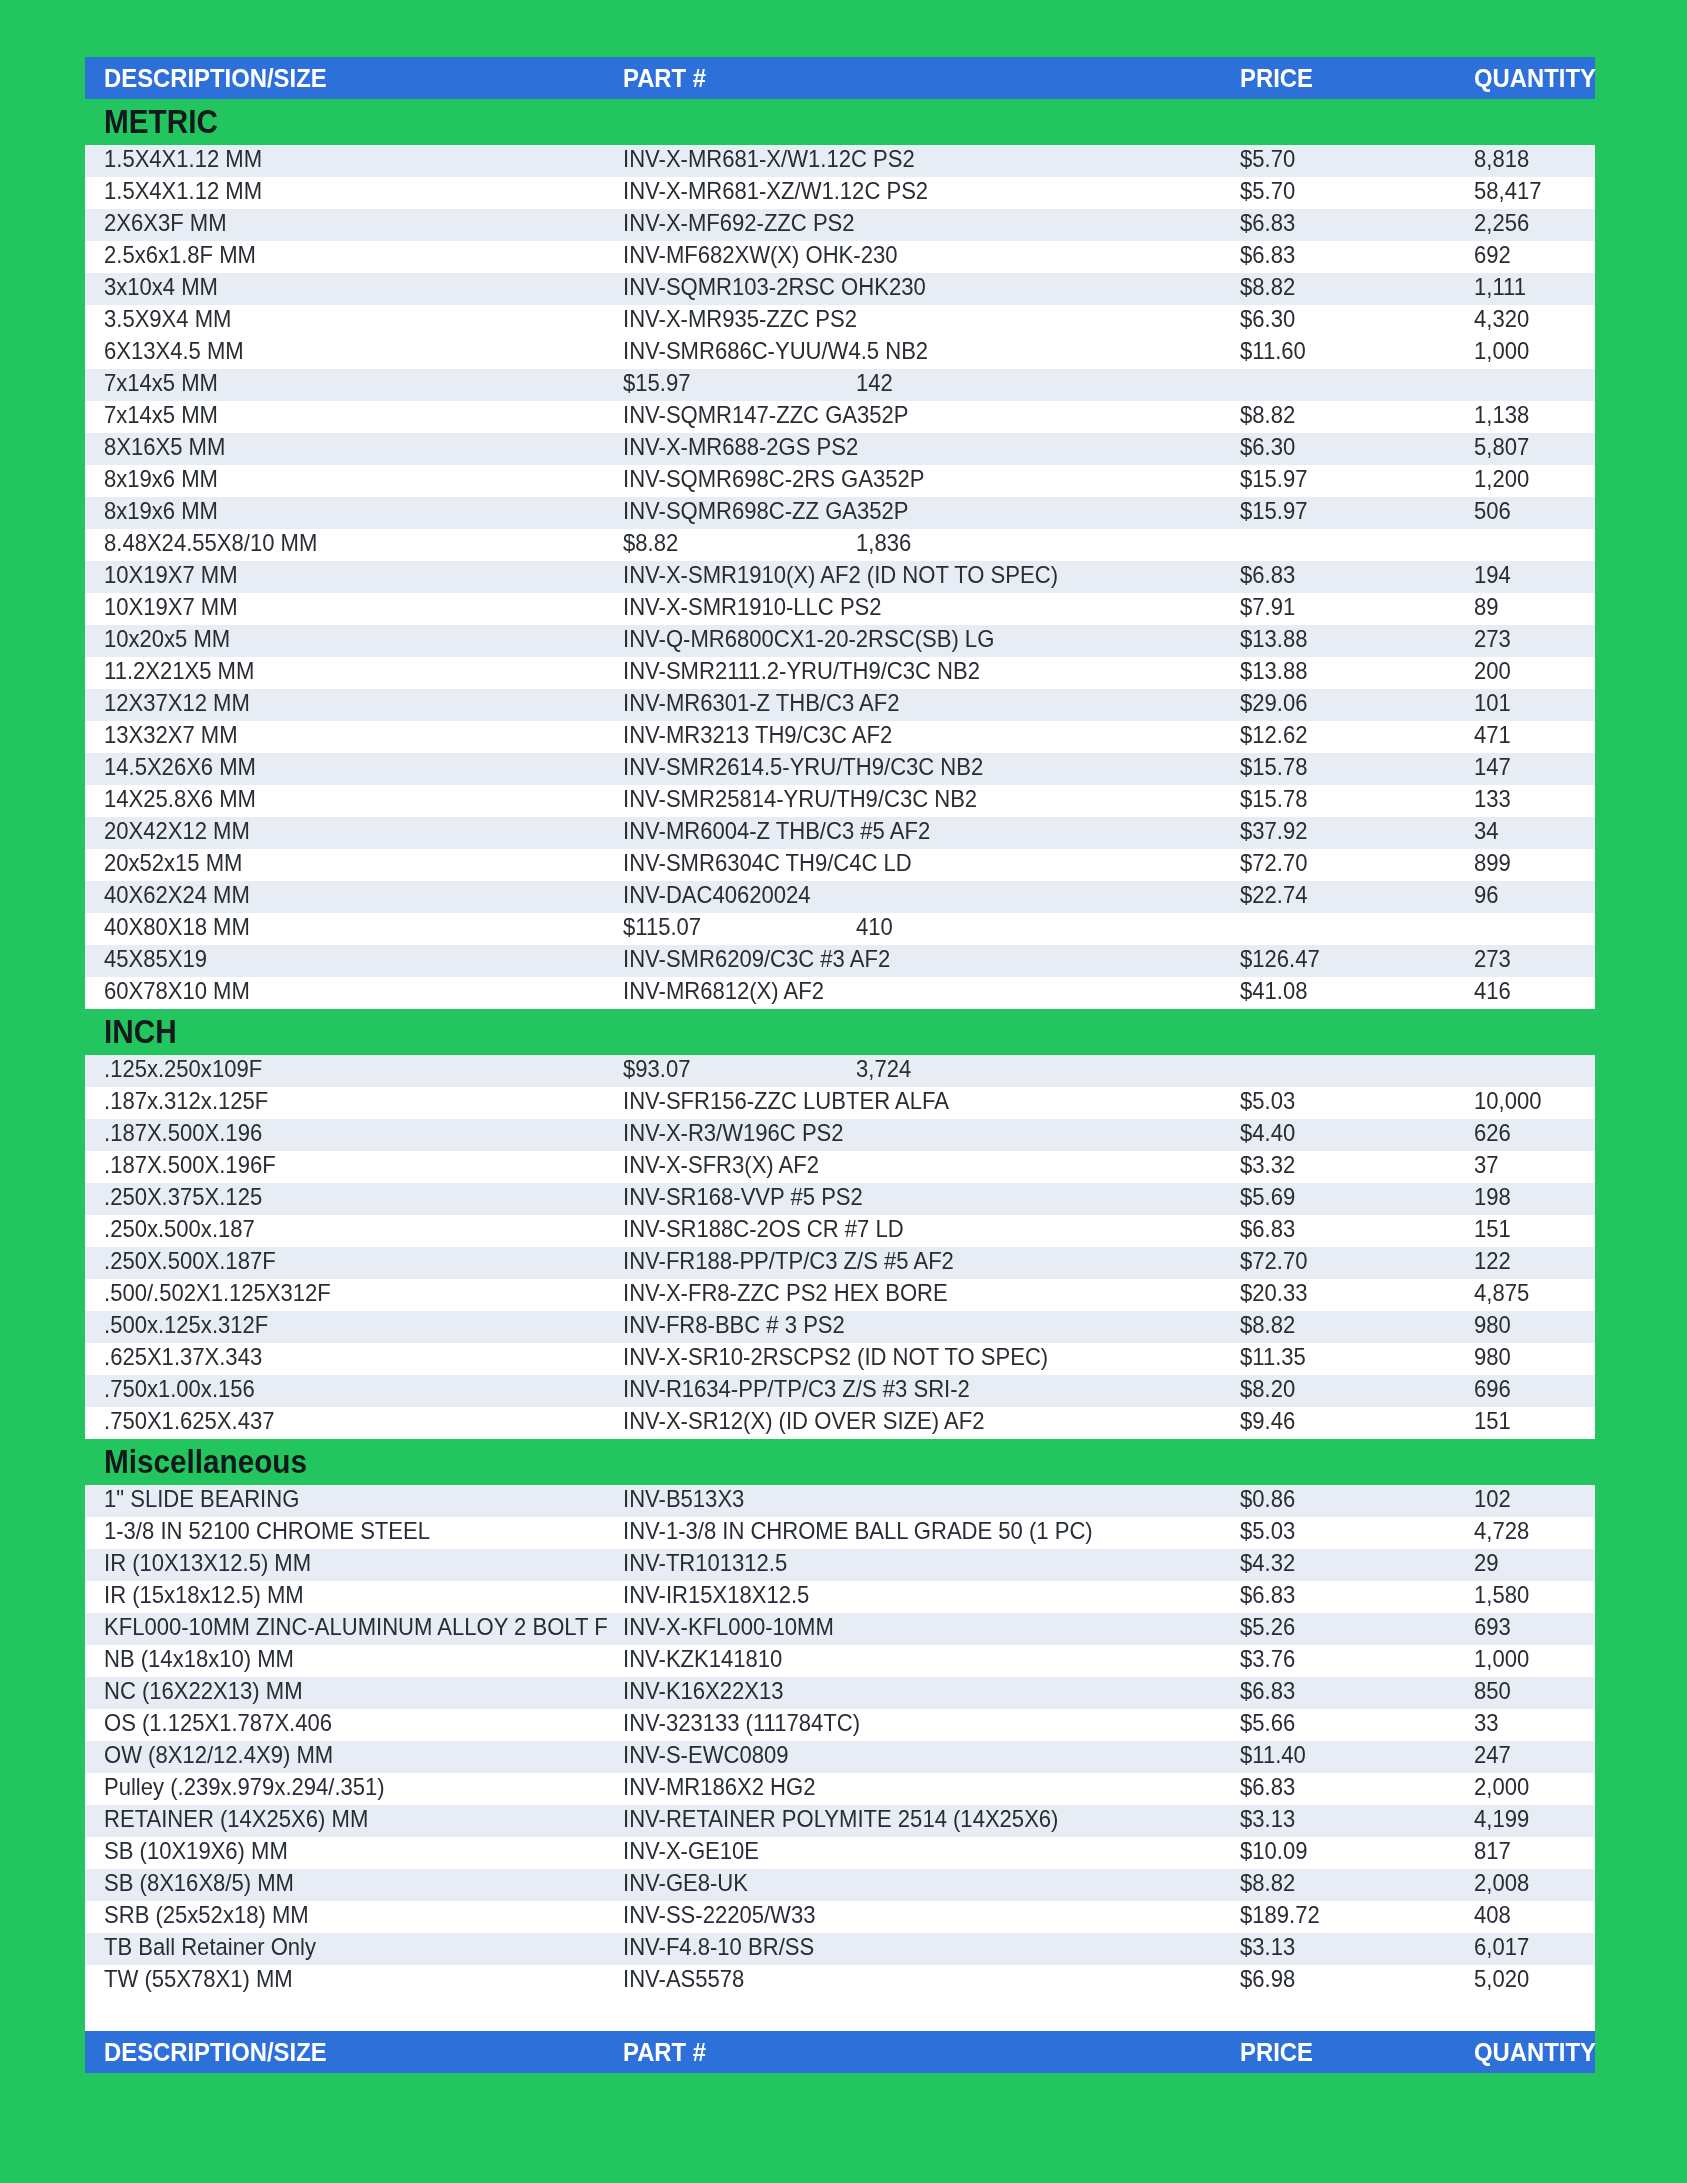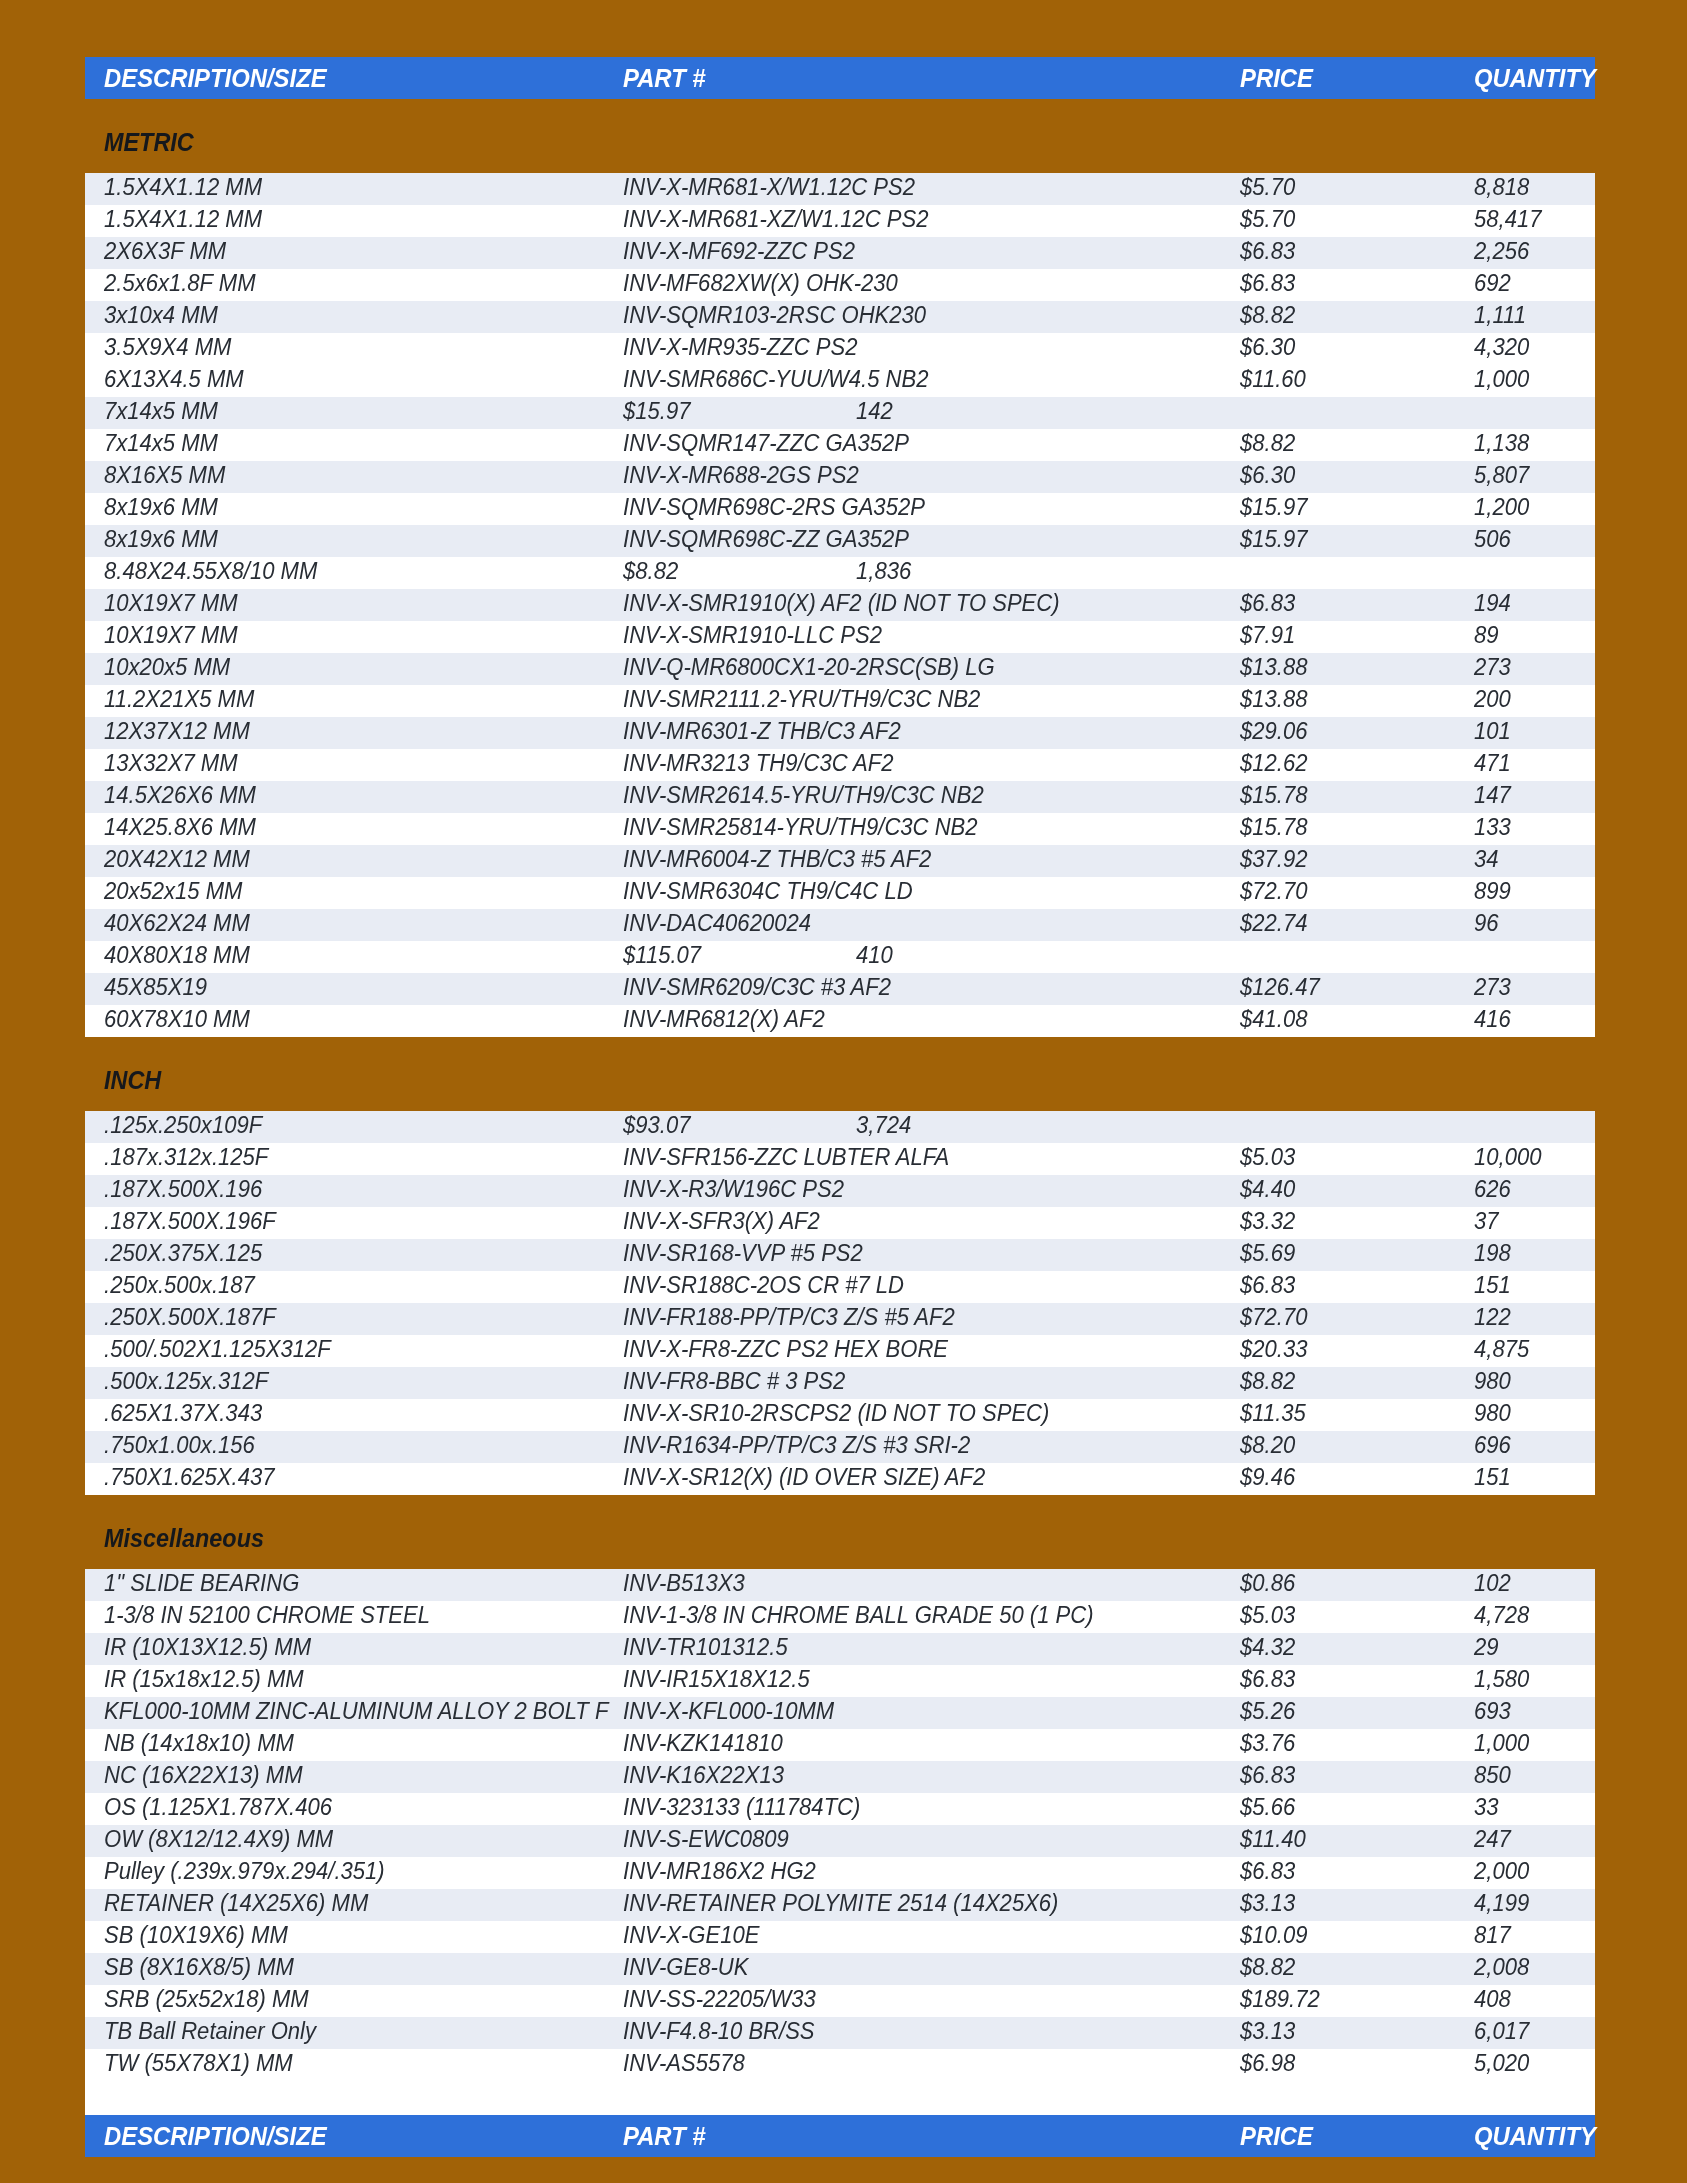--- a/index.html
+++ b/index.html
@@ -10,22 +10,21 @@
   body {
     width: 1687px;
     height: 2183px;
     overflow: hidden;
     font-family: "Liberation Sans", sans-serif;
   }
   .sheet {
     position: relative;
     width: 1687px;
     height: 2183px;
-    background: #a16207;
-    font-style: italic;
+    background: #22c55e;
   }
   .table-wrap {
     position: absolute;
     left: 85px;
     top: 57px;
     width: 1510px;
   }
   .bar {
     display: flex;
     align-items: center;
@@ -49,28 +48,27 @@
     transform-origin: 0 50%;
     white-space: nowrap;
   }
   .c1 { width: 34.36%; }
   .c2 { width: 40.89%; }
   .c3 { width: 15.47%; }
   .c4 { width: 9.28%; }
   .section-label {
     height: 46px;
     display: flex;
-    align-items: flex-start;
+    align-items: center;
     padding-left: 19px;
     box-sizing: border-box;
     font-weight: bold;
-    font-size: 26px;
+    font-size: 33px;
     color: #15181c;
     white-space: nowrap;
-    margin-top: 28px;
   }
   .section-label > span {
     display: inline-block;
     transform: scaleX(0.9);
     transform-origin: 0 50%;
   }
   .row {
     display: flex;
     align-items: flex-start;
     height: 32px;

